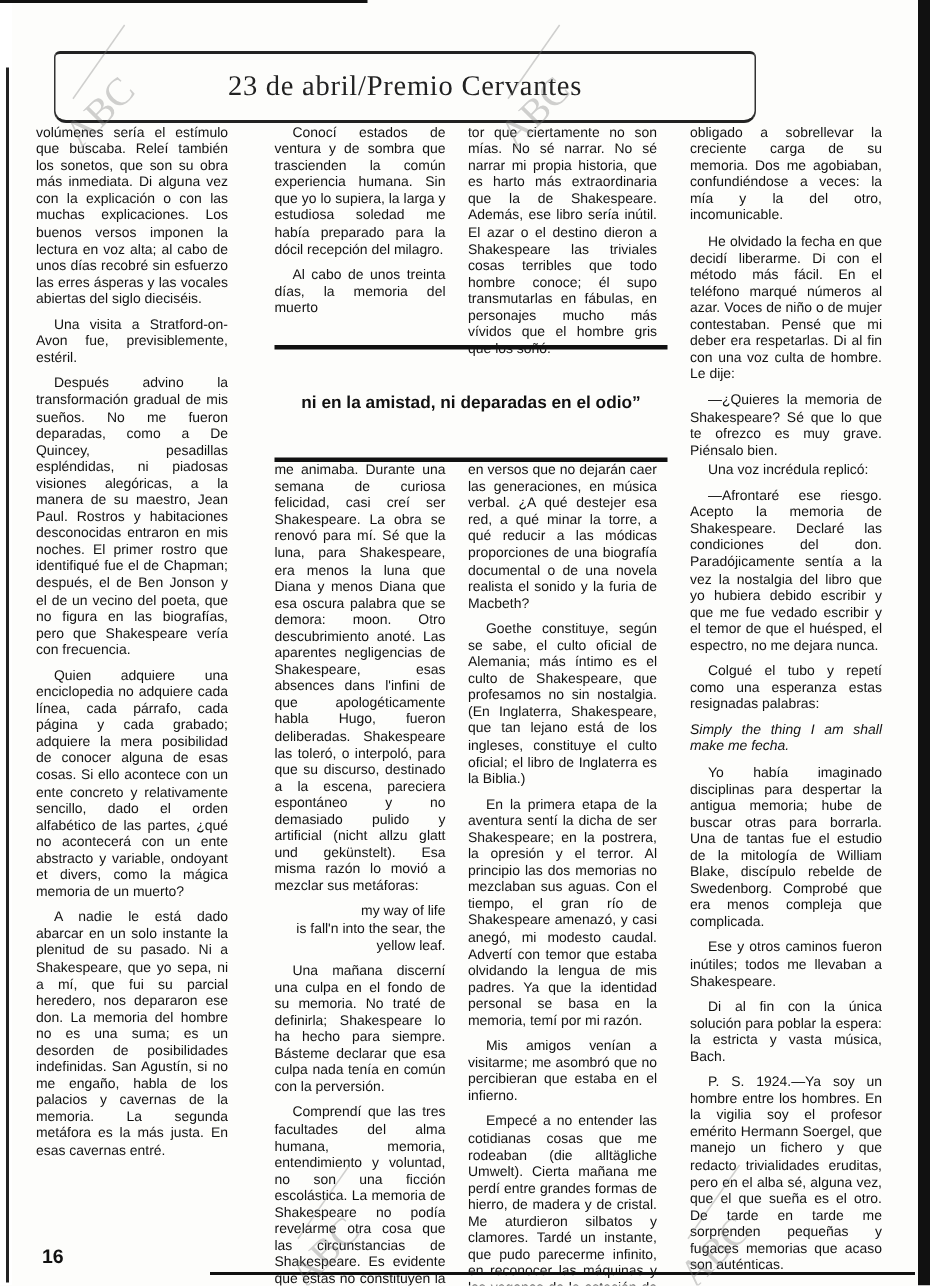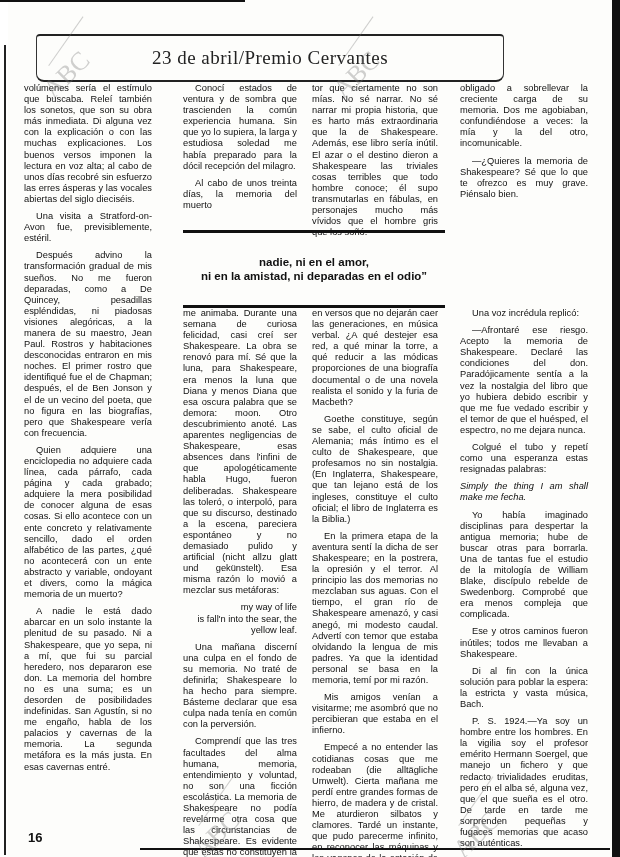--- a/index.html
+++ b/index.html
@@ -67,26 +67,26 @@
   <p>Conocí estados de ventura y de sombra que trascienden la común experiencia humana. Sin que yo lo supiera, la larga y estudiosa soledad me había preparado para la dócil recepción del milagro.</p>
   <p>Al cabo de unos treinta días, la memoria del muerto</p>
 </div>
 
 <div class="col col3">
   <p class="noind">tor que ciertamente no son mías. No sé narrar. No sé narrar mi propia historia, que es harto más extraordinaria que la de Shakespeare. Además, ese libro sería inútil. El azar o el destino dieron a Shakespeare las triviales cosas terribles que todo hombre conoce; él supo transmutarlas en fábulas, en personajes mucho más vívidos que el hombre gris que los soñó.</p>
 </div>
 
 <div class="col col4">
   <p class="noind">obligado a sobrellevar la creciente carga de su memoria. Dos me agobiaban, confundiéndose a veces: la mía y la del otro, incomunicable.</p>
+  <p>He olvidado la fecha en que decidí liberarme. Di con el método más fácil. En el teléfono marqué números al azar. Voces de niño o de mujer contestaban. Pensé que mi deber era respetarlas. Di al fin con una voz culta de hombre. Le dije:</p>
   <p>—¿Quieres la memoria de Shakespeare? Sé que lo que te ofrezco es muy grave. Piénsalo bien.</p>
 </div>
 
 <div class="pull">
   <div>
-    <div>nadie, ni en el amor,</div>
     <div>ni en la amistad, ni deparadas en el odio”</div>
   </div>
 </div>
 
 <div class="col col2b">
   <p class="noind">me animaba. Durante una semana de curiosa felicidad, casi creí ser Shakespeare. La obra se renovó para mí. Sé que la luna, para Shakespeare, era menos la luna que Diana y menos Diana que esa oscura palabra que se demora: moon. Otro descubrimiento anoté. Las aparentes negligencias de Shakespeare, esas absences dans l'infini de que apologéticamente habla Hugo, fueron deliberadas. Shakespeare las toleró, o interpoló, para que su discurso, destinado a la escena, pareciera espontáneo y no demasiado pulido y artificial (nicht allzu glatt und gekünstelt). Esa misma razón lo movió a mezclar sus metáforas:</p>
   <div class="verse">
     <div>my way of life</div>
     <div>is fall'n into the sear, the</div>
     <div>yellow leaf.</div>

